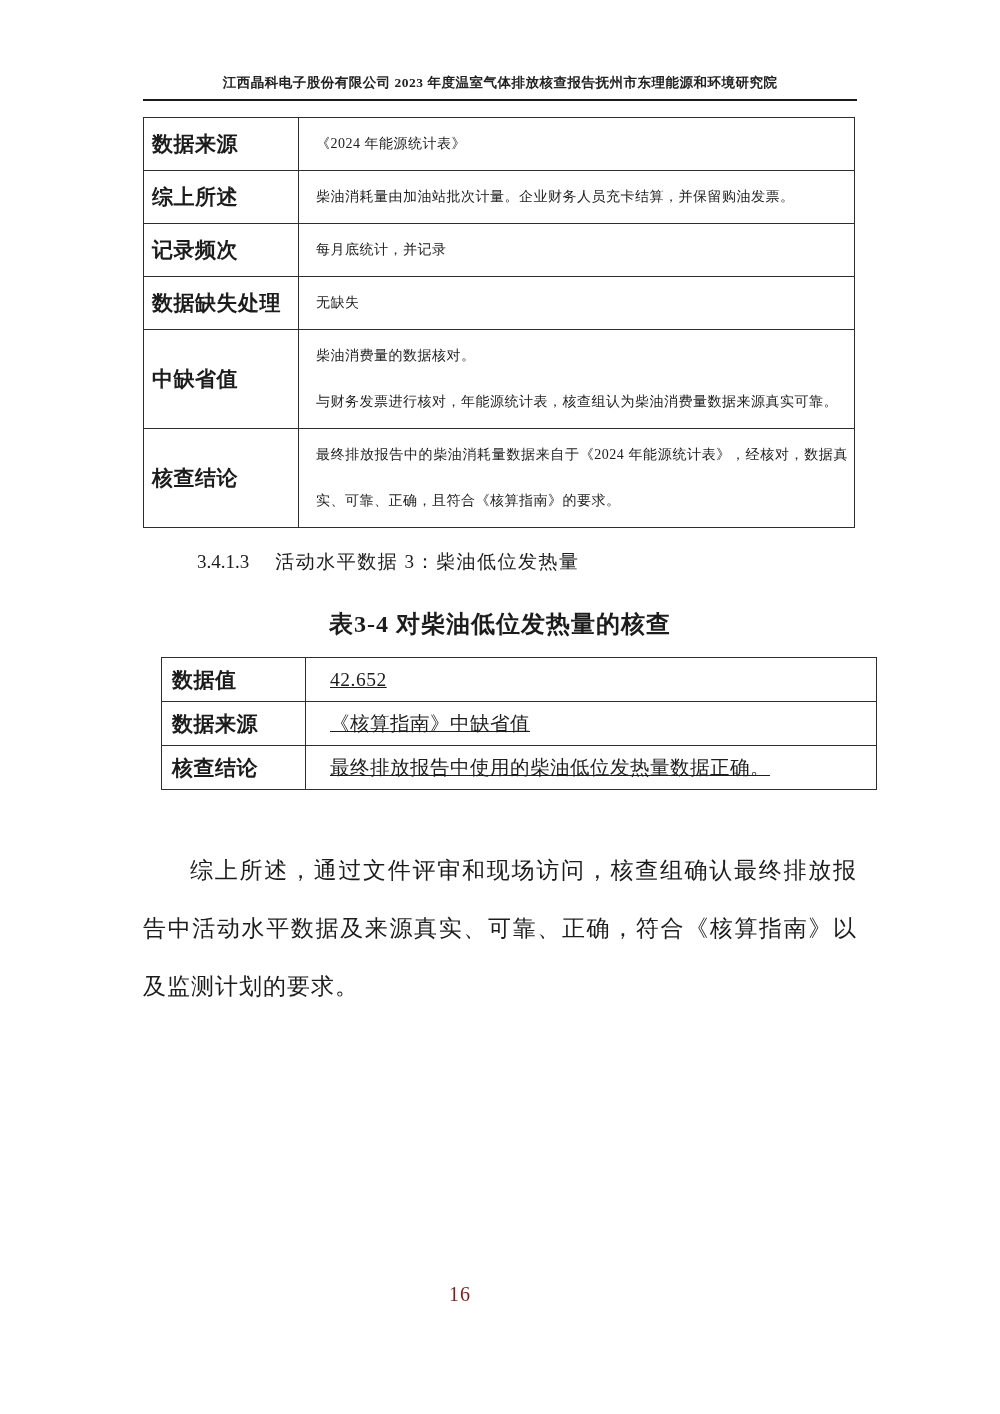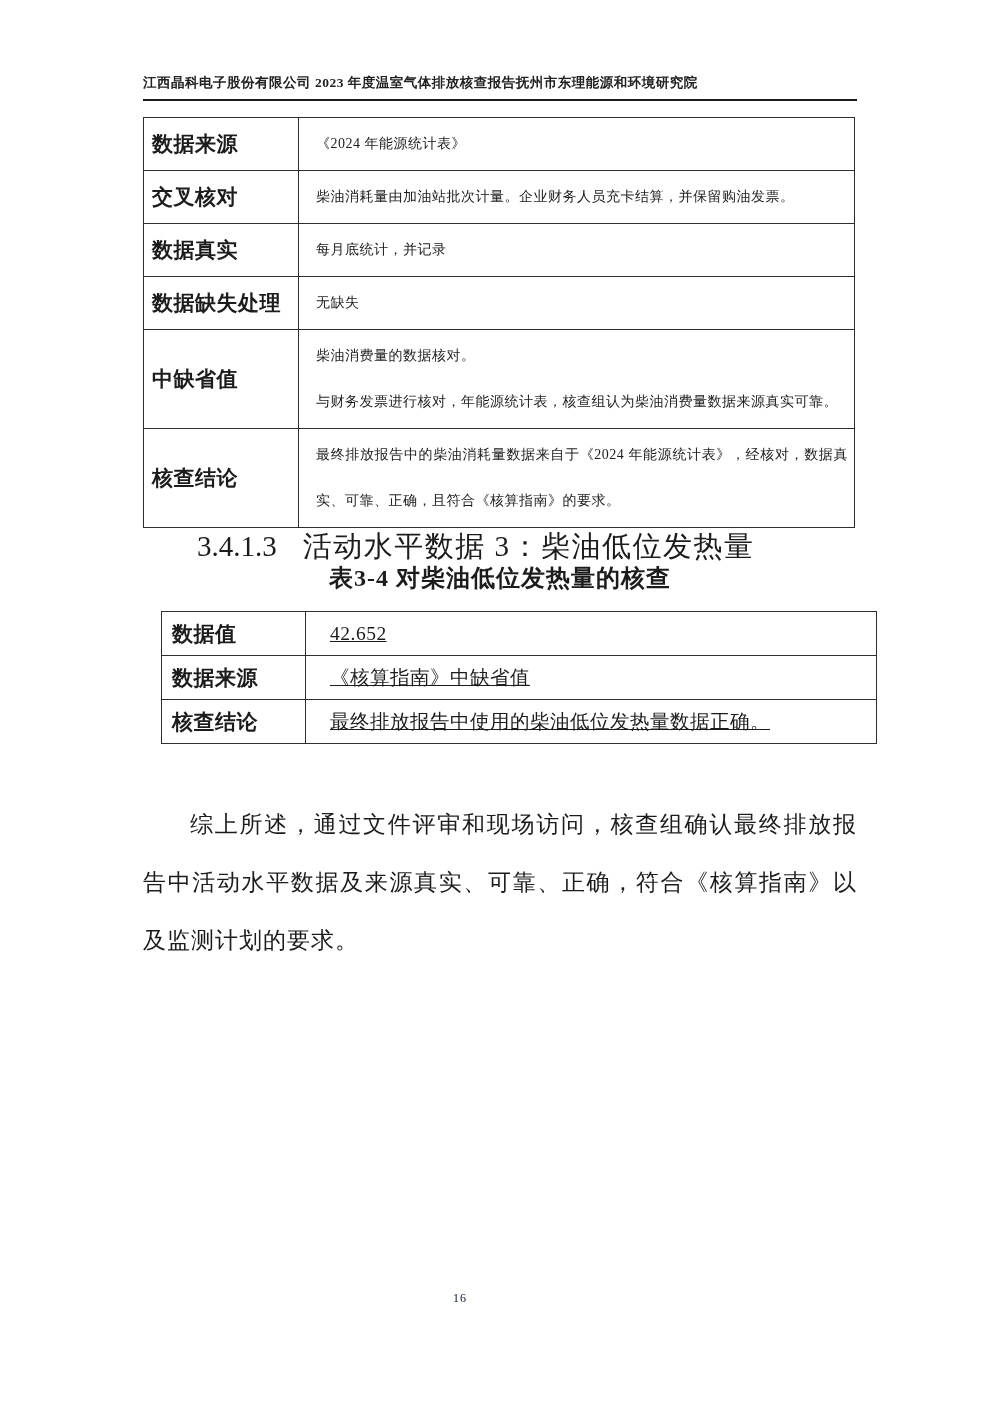--- a/index.html
+++ b/index.html
@@ -12,21 +12,21 @@
   }
   .page {
     width: 1000px; height: 1414px;
     padding: 74px 143px 0 143px;
     position: relative;
   }
 
   
   .doc-header {
     display: flex;
-    justify-content: flex-start;
+    justify-content: center;
     align-items: flex-end;
     font-size: 13.5px;
     font-weight: bold;
     letter-spacing: 0.5px;
     color: #222;
     padding-bottom: 7px;
     border-bottom: 2px solid #1a1a1a;
     white-space: nowrap;
   }
 
@@ -47,32 +47,32 @@
   .t1 .val { padding: 3px 6px 3px 17px; }
   .t1 .val p {
     font-size: 14px;
     line-height: 46px;
     letter-spacing: 0.5px;
     text-align: justify;
   }
 
   
   .section-heading {
-    margin-top: 1px;
+    margin-top: 17px;
     padding-left: 54px;
-    font-size: 29px;
+    font-size: 19px;
     line-height: 34px;
     letter-spacing: 1.5px;
     white-space: nowrap;
   }
   .section-heading .num { margin-right: 26px; letter-spacing: 0; }
 
   
   .table-caption {
-    margin-top: 0;
+    margin-top: 30px;
     text-align: center;
     font-weight: bold;
     font-size: 24px;
     line-height: 30px;
     letter-spacing: 1px;
   }
   .t2 { width: 716px; margin-top: 18px; margin-left: 18px; padding-left: 12px; }
   .t2 .lbl {
     width: 144px;
     height: 44px;
@@ -95,22 +95,22 @@
     text-align: justify;
   }
 
   
   .page-number {
     position: absolute;
     bottom: 108px;
     left: 0;
     width: 920px;
     text-align: center;
-    font-size: 12px;
-    color: #0f172a;
+    font-size: 20px;
+    color: #7f1d1d;
     letter-spacing: 1px;
   }
 </style>
 </head>
 <body>
 
 <div class="page">
 
   <header class="doc-header">
     <span>江西晶科电子股份有限公司 2023 年度温室气体排放核查报告</span>
@@ -119,27 +119,27 @@
 
   <table class="t1">
     <tbody>
         <tr>
           <td class="lbl">数据来源</td>
           <td class="val">
             <p>《2024 年能源统计表》</p>
           </td>
         </tr>
         <tr>
-          <td class="lbl">交叉核对</td>
+          <td class="lbl">综上所述</td>
           <td class="val">
             <p>柴油消耗量由加油站批次计量。企业财务人员充卡结算，并保留购油发票。</p>
           </td>
         </tr>
         <tr>
-          <td class="lbl">数据真实</td>
+          <td class="lbl">记录频次</td>
           <td class="val">
             <p>每月底统计，并记录</p>
           </td>
         </tr>
         <tr>
           <td class="lbl">数据缺失处理</td>
           <td class="val">
             <p>无缺失</p>
           </td>
         </tr>

